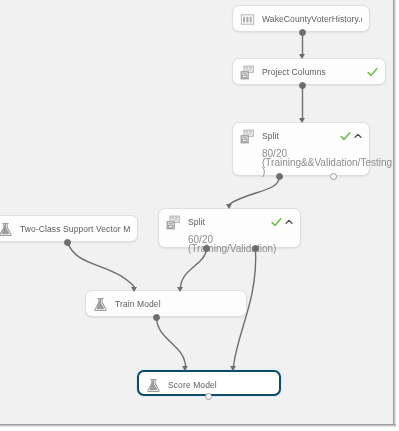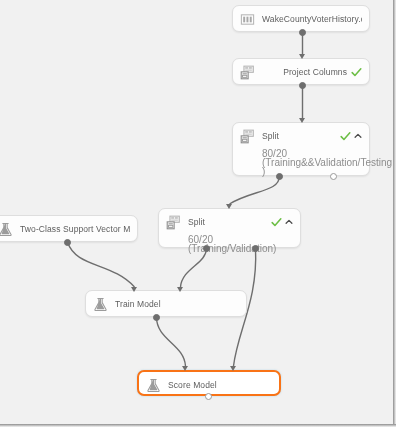--- a/index.html
+++ b/index.html
@@ -53,21 +53,21 @@
   
   .module {
     position: absolute;
     box-sizing: border-box;
     background: #fdfdfd;
     border: 1px solid #dedede;
     border-radius: 7px;
     box-shadow: 0 1px 2px rgba(0,0,0,0.07);
   }
   .module.selected {
-    border: 2px solid #f97316;
+    border: 2px solid #0c4a6e;
     background: #ffffff;
     box-shadow: 0 0 2px rgba(58,159,214,0.35);
   }
   .mod-head {
     display: flex;
     align-items: center;
     padding: 0 7px;
     height: 26px;
   }
   .mod-icon {
@@ -149,21 +149,21 @@
           <div class="mod-head">
             <svg class="mod-icon" viewBox="0 0 16 16">
               <rect x="1.5" y="3" width="13" height="10" fill="none" stroke="#b9b9b9" stroke-width="1.2"></rect>
               <rect x="3.4" y="5" width="2.1" height="6" fill="#a8a8a8"></rect>
               <rect x="6.9" y="5" width="2.1" height="6" fill="#a8a8a8"></rect>
               <rect x="10.4" y="5" width="2.1" height="6" fill="#a8a8a8"></rect>
             </svg>
             <span class="mod-title">WakeCountyVoterHistory.csv</span>
           </div>
         </div>
-        <div class="module" style="left: 232px; top: 58px; width: 138px; height: 27px; text-align: right;">
+        <div class="module" style="left: 232px; top: 58px; width: 154px; height: 27px;">
           <div class="mod-head">
             <svg class="mod-icon" viewBox="0 0 16 16">
               <rect x="4.2" y="1.2" width="10" height="6.6" fill="#f0f0f0" stroke="#b4b4b4" stroke-width="1.1"></rect>
               <rect x="5.6" y="2.5" width="3" height="1.3" fill="#b0b0b0"></rect>
               <rect x="9.6" y="2.5" width="3" height="1.3" fill="#b0b0b0"></rect>
               <rect x="5.6" y="4.9" width="7" height="1.3" fill="#cfcfcf"></rect>
               <rect x="1.3" y="7.3" width="7.4" height="7.4" fill="#fbfbfb" stroke="#8f8f8f" stroke-width="1.2"></rect>
               <rect x="2.7" y="8.8" width="4.6" height="1.2" fill="#9a9a9a"></rect>
               <rect x="2.7" y="11" width="4.6" height="2.2" fill="none" stroke="#9a9a9a" stroke-width="1"></rect>
             </svg>

